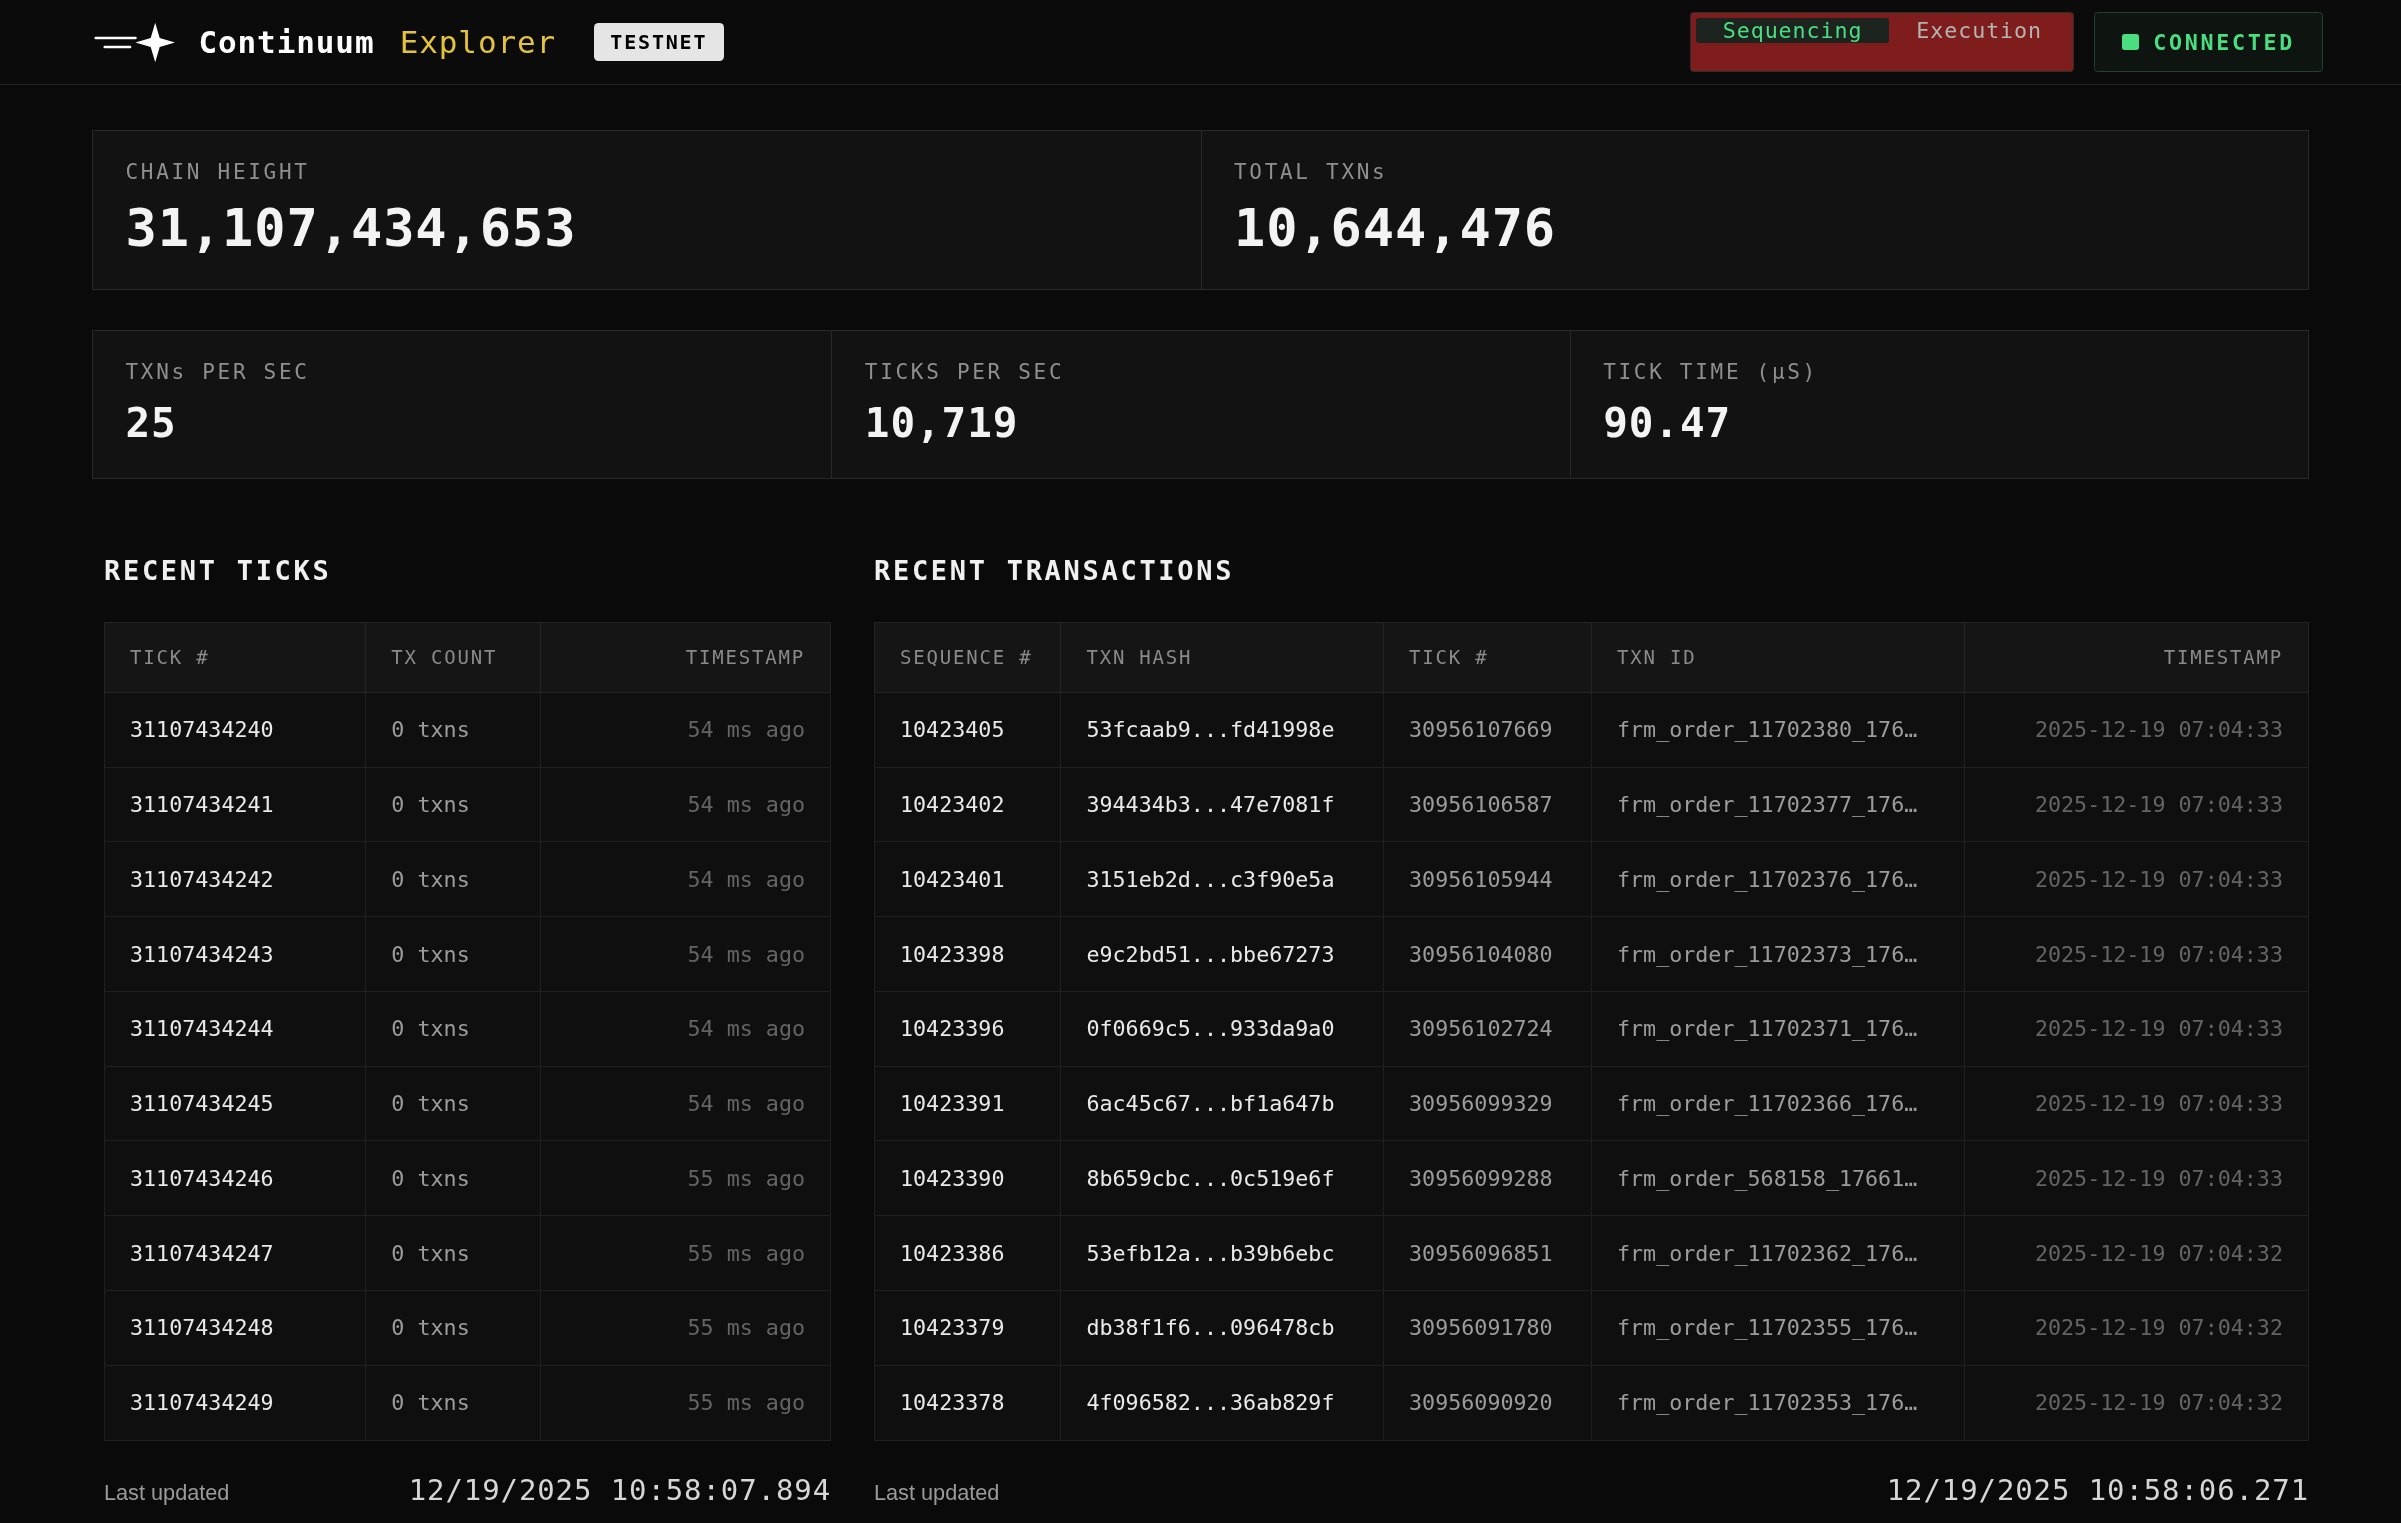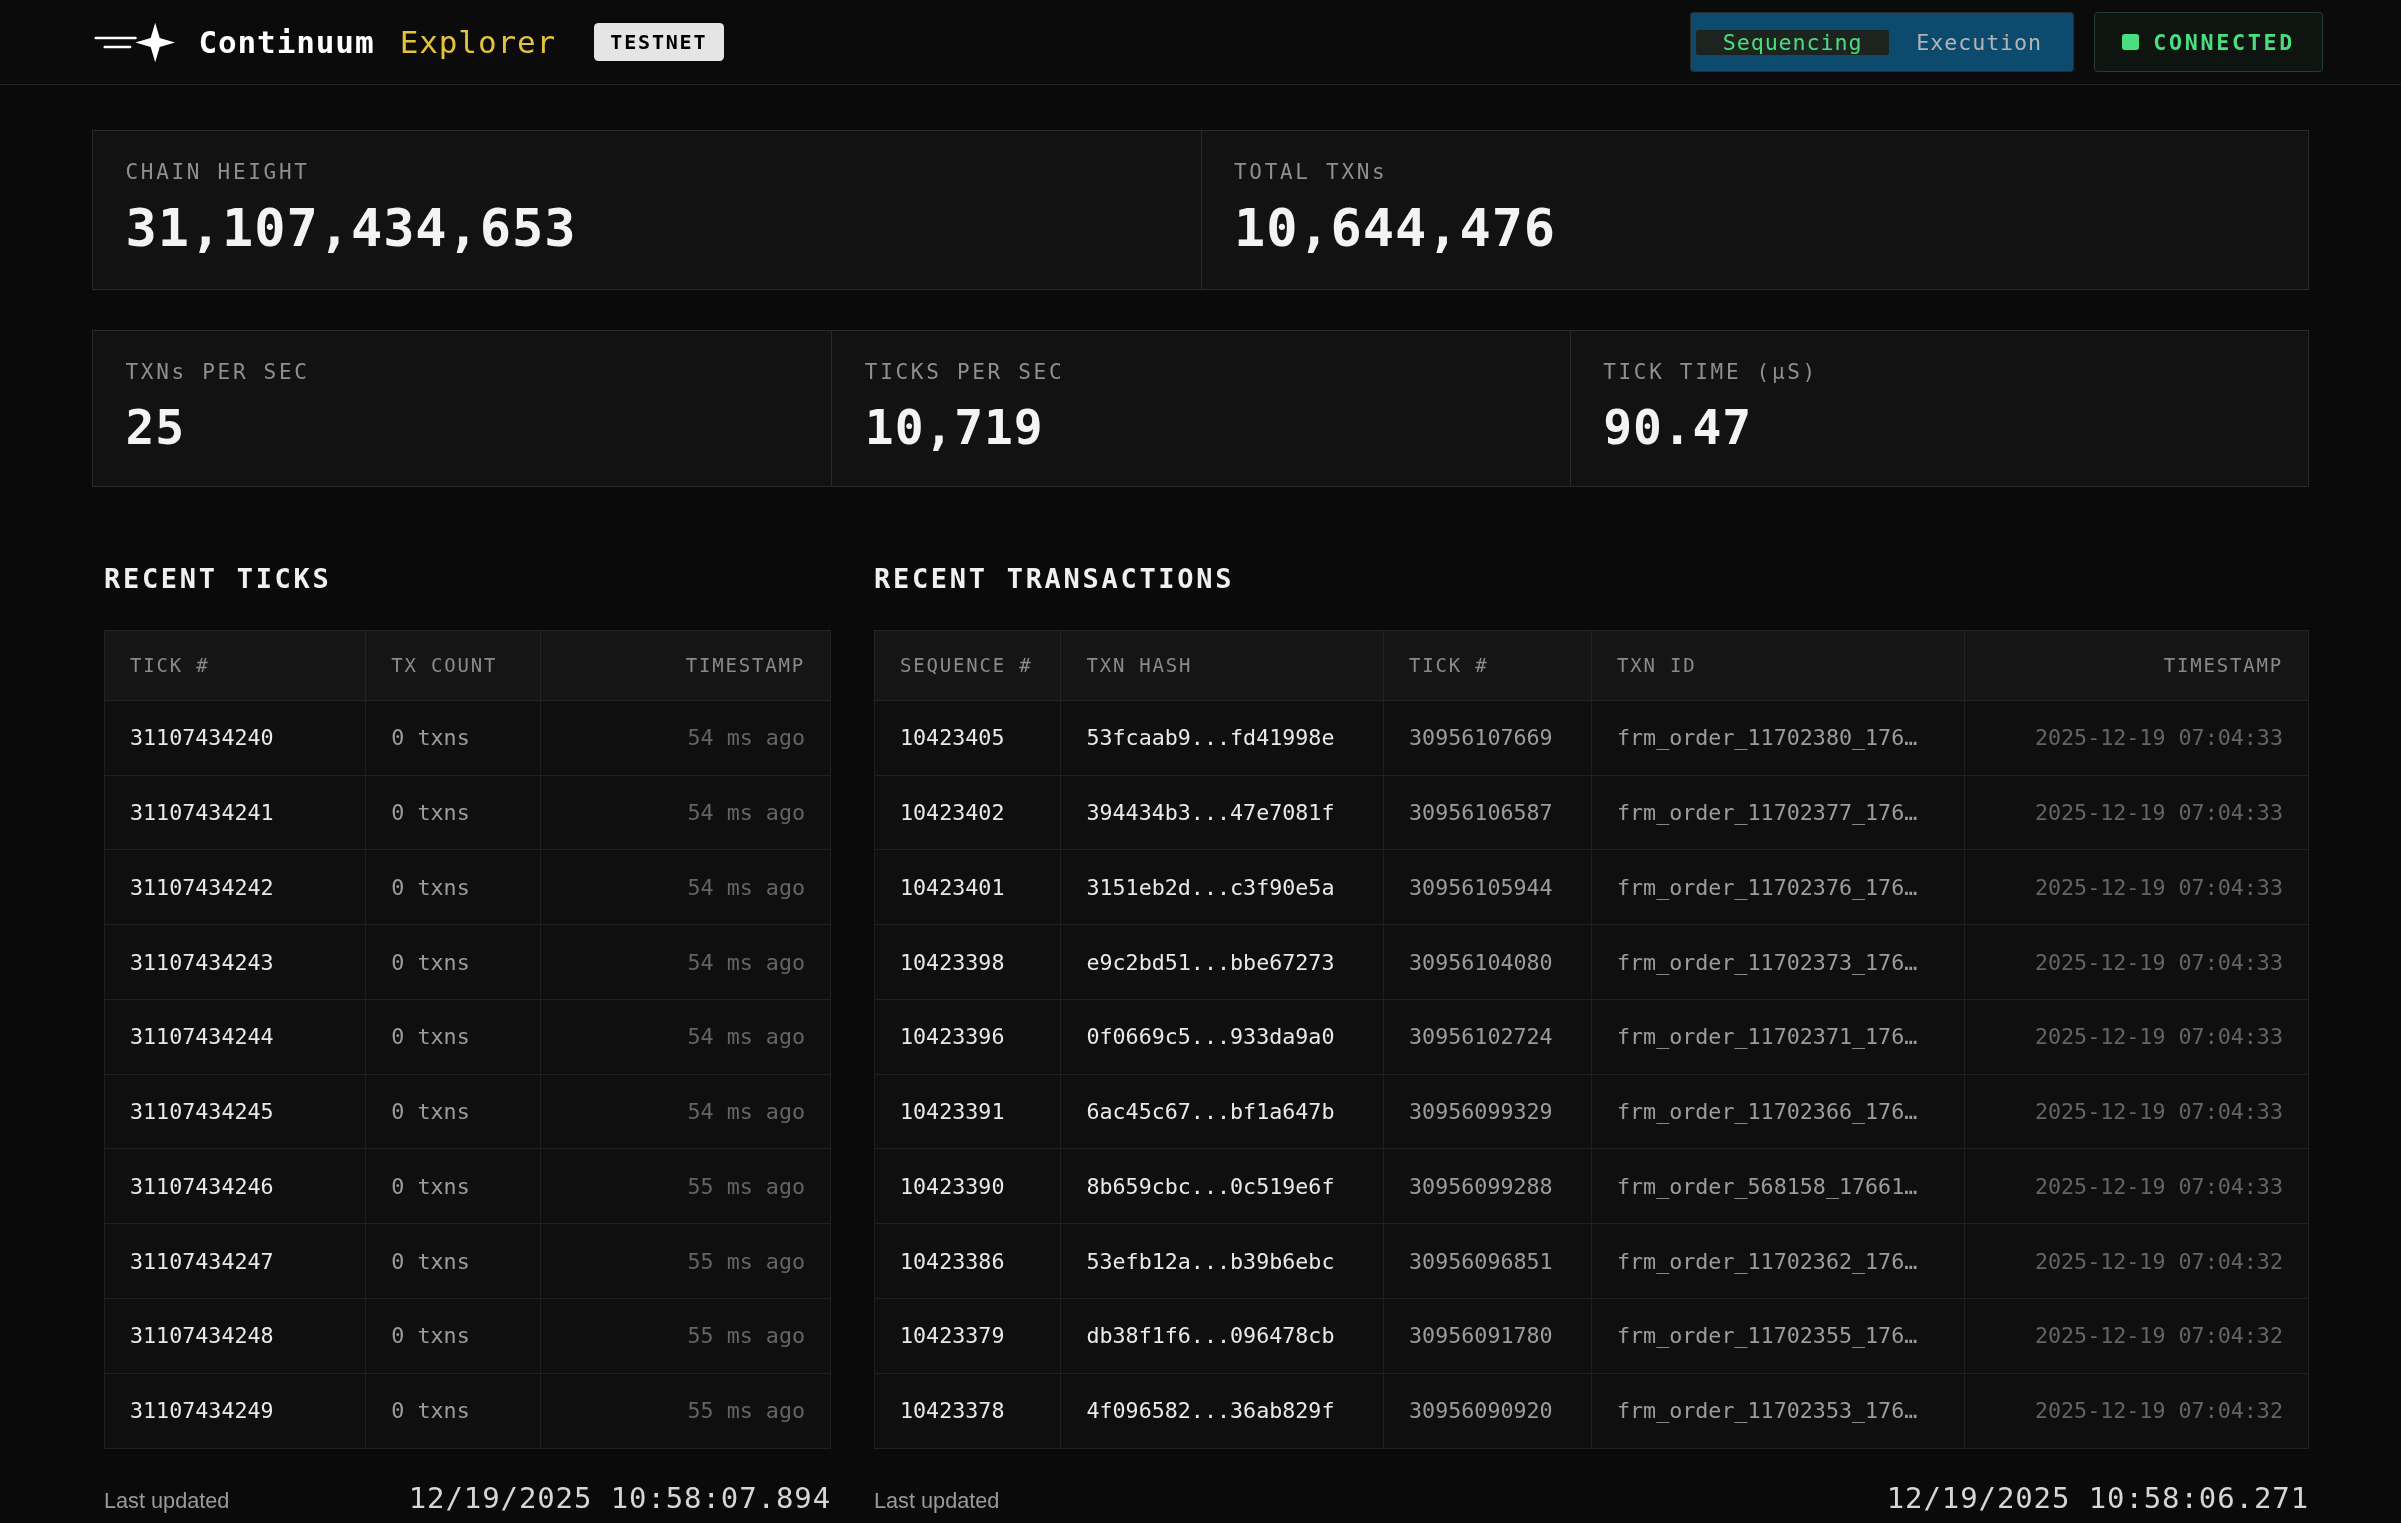--- a/index.html
+++ b/index.html
@@ -24,22 +24,22 @@
   .brand-name { font-size: 31px; font-weight: 700; color: #ffffff; letter-spacing: 0.9px; }
   .brand-suffix { font-size: 31px; font-weight: 400; color: #e3c23c; letter-spacing: 0.9px; margin-left: 10.8px; }
   .testnet-badge {
     margin-left: 23.5px;
     background: #e5e5e5; color: #000;
     font-size: 20px; font-weight: 700; letter-spacing: 1.8px;
     padding: 7.2px 16.3px; border-radius: 4.5px;
   }
   .header-right { margin-left: auto; display: flex; align-items: center; gap: 20px; }
   .toggle-group {
-    display: flex; align-items: center;
-    background: #0c4a6e; border: 0.9px solid #2e2e2e; border-radius: 3.6px;
+    display: flex; align-items: flex-start;
+    background: #7f1d1d; border: 0.9px solid #2e2e2e; border-radius: 3.6px;
     padding: 4.5px; height: 60px;
   }
   .toggle-option {
     display: flex; align-items: center;
     padding: 0 27px;
     font-family: inherit; font-size: 21.7px; letter-spacing: 0.9px;
     background: transparent; border: 0; border-radius: 2.7px;
     color: #b4b4b4; cursor: pointer;
   }
   .toggle-option.active { background: #1d241f; color: #4ade80; }
@@ -58,21 +58,21 @@
     display: grid;
     border: 0.9px solid #292929;
     background: #121212;
   }
   .stat-grid.cols-2 { grid-template-columns: 1fr 1fr; }
   .stat-grid.cols-3 { grid-template-columns: 1fr 1fr 1fr; margin-top: 40px; }
   .stat-card { padding: 29px 32.5px 31px 32.5px; }
   .stat-grid > .stat-card + .stat-card { border-left: 0.9px solid #292929; }
   .stat-label { font-size: 21px; color: #8f8f8f; letter-spacing: 2.7px; }
   .stat-value { font-size: 52px; font-weight: 700; color: #f3f3f3; margin-top: 14.4px; letter-spacing: 0.9px; }
-  .stat-grid.cols-3 .stat-value { font-size: 48px; }
+  .stat-grid.cols-3 .stat-value { font-size: 41px; }
 
   
   .tables-wrap {
     margin-top: 76px;
     display: grid;
     grid-template-columns: 727px 1fr;
     gap: 43px;
     align-items: start;
     padding-left: 12px;
   }

